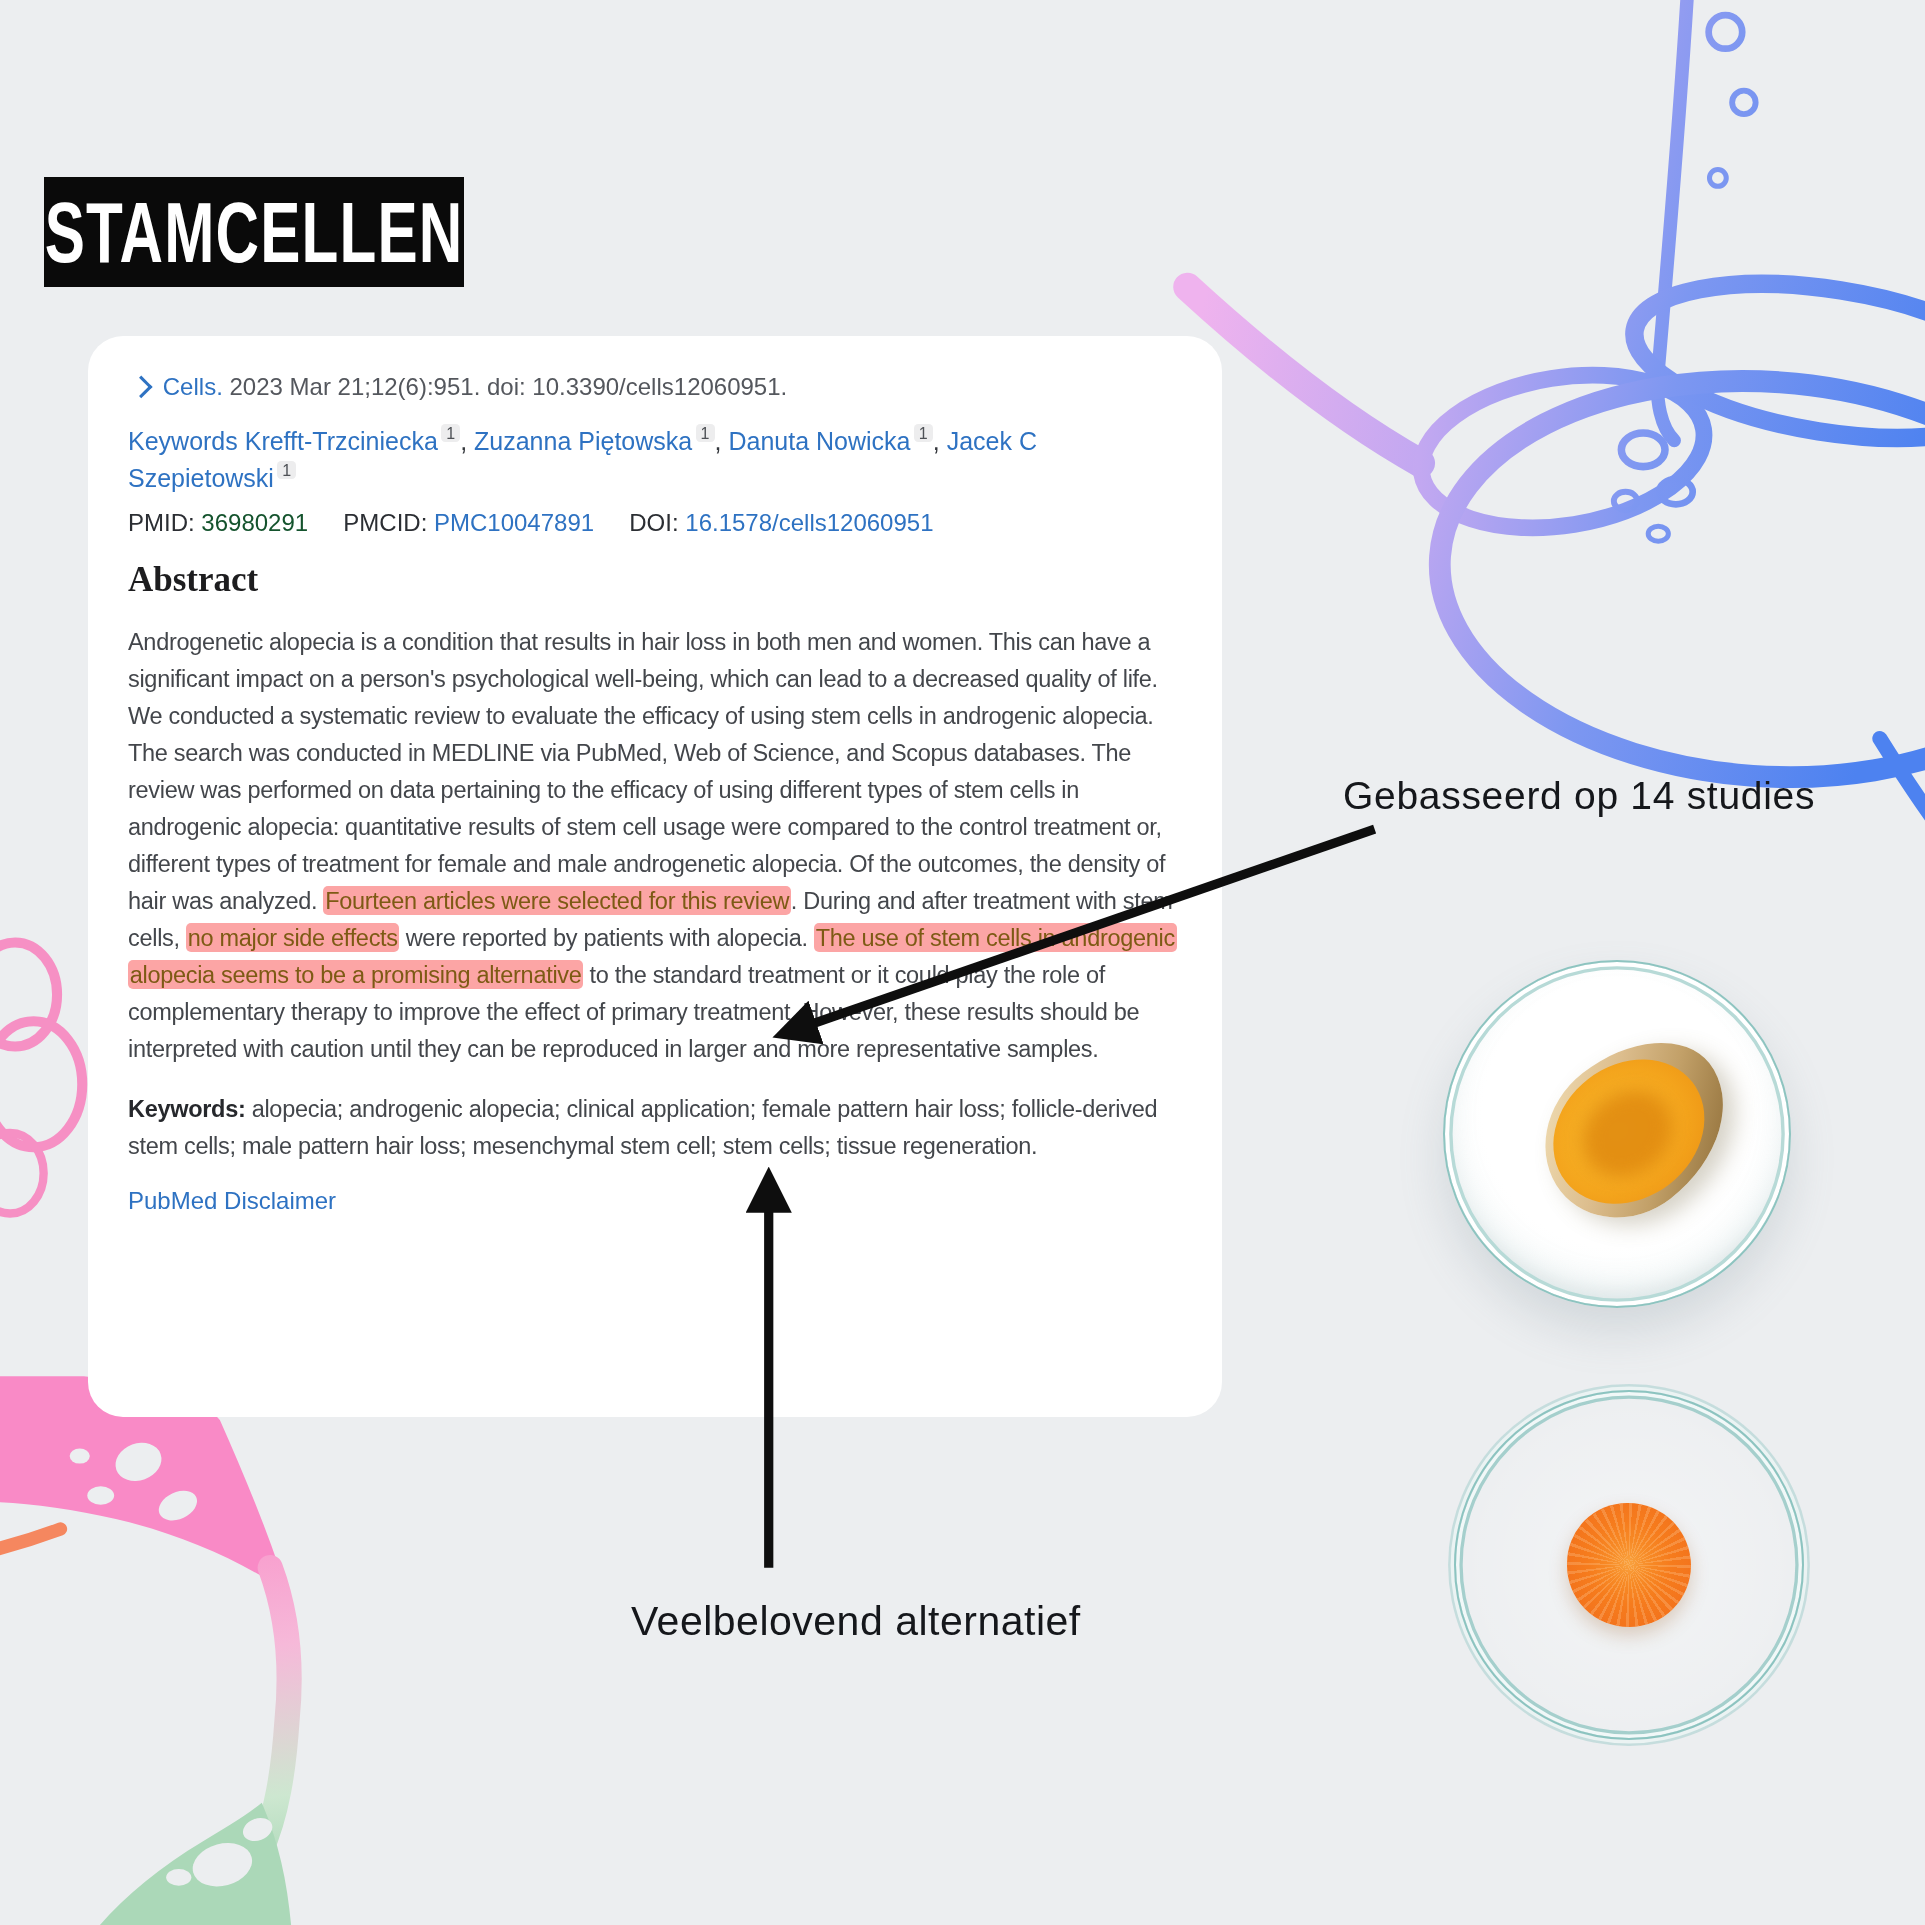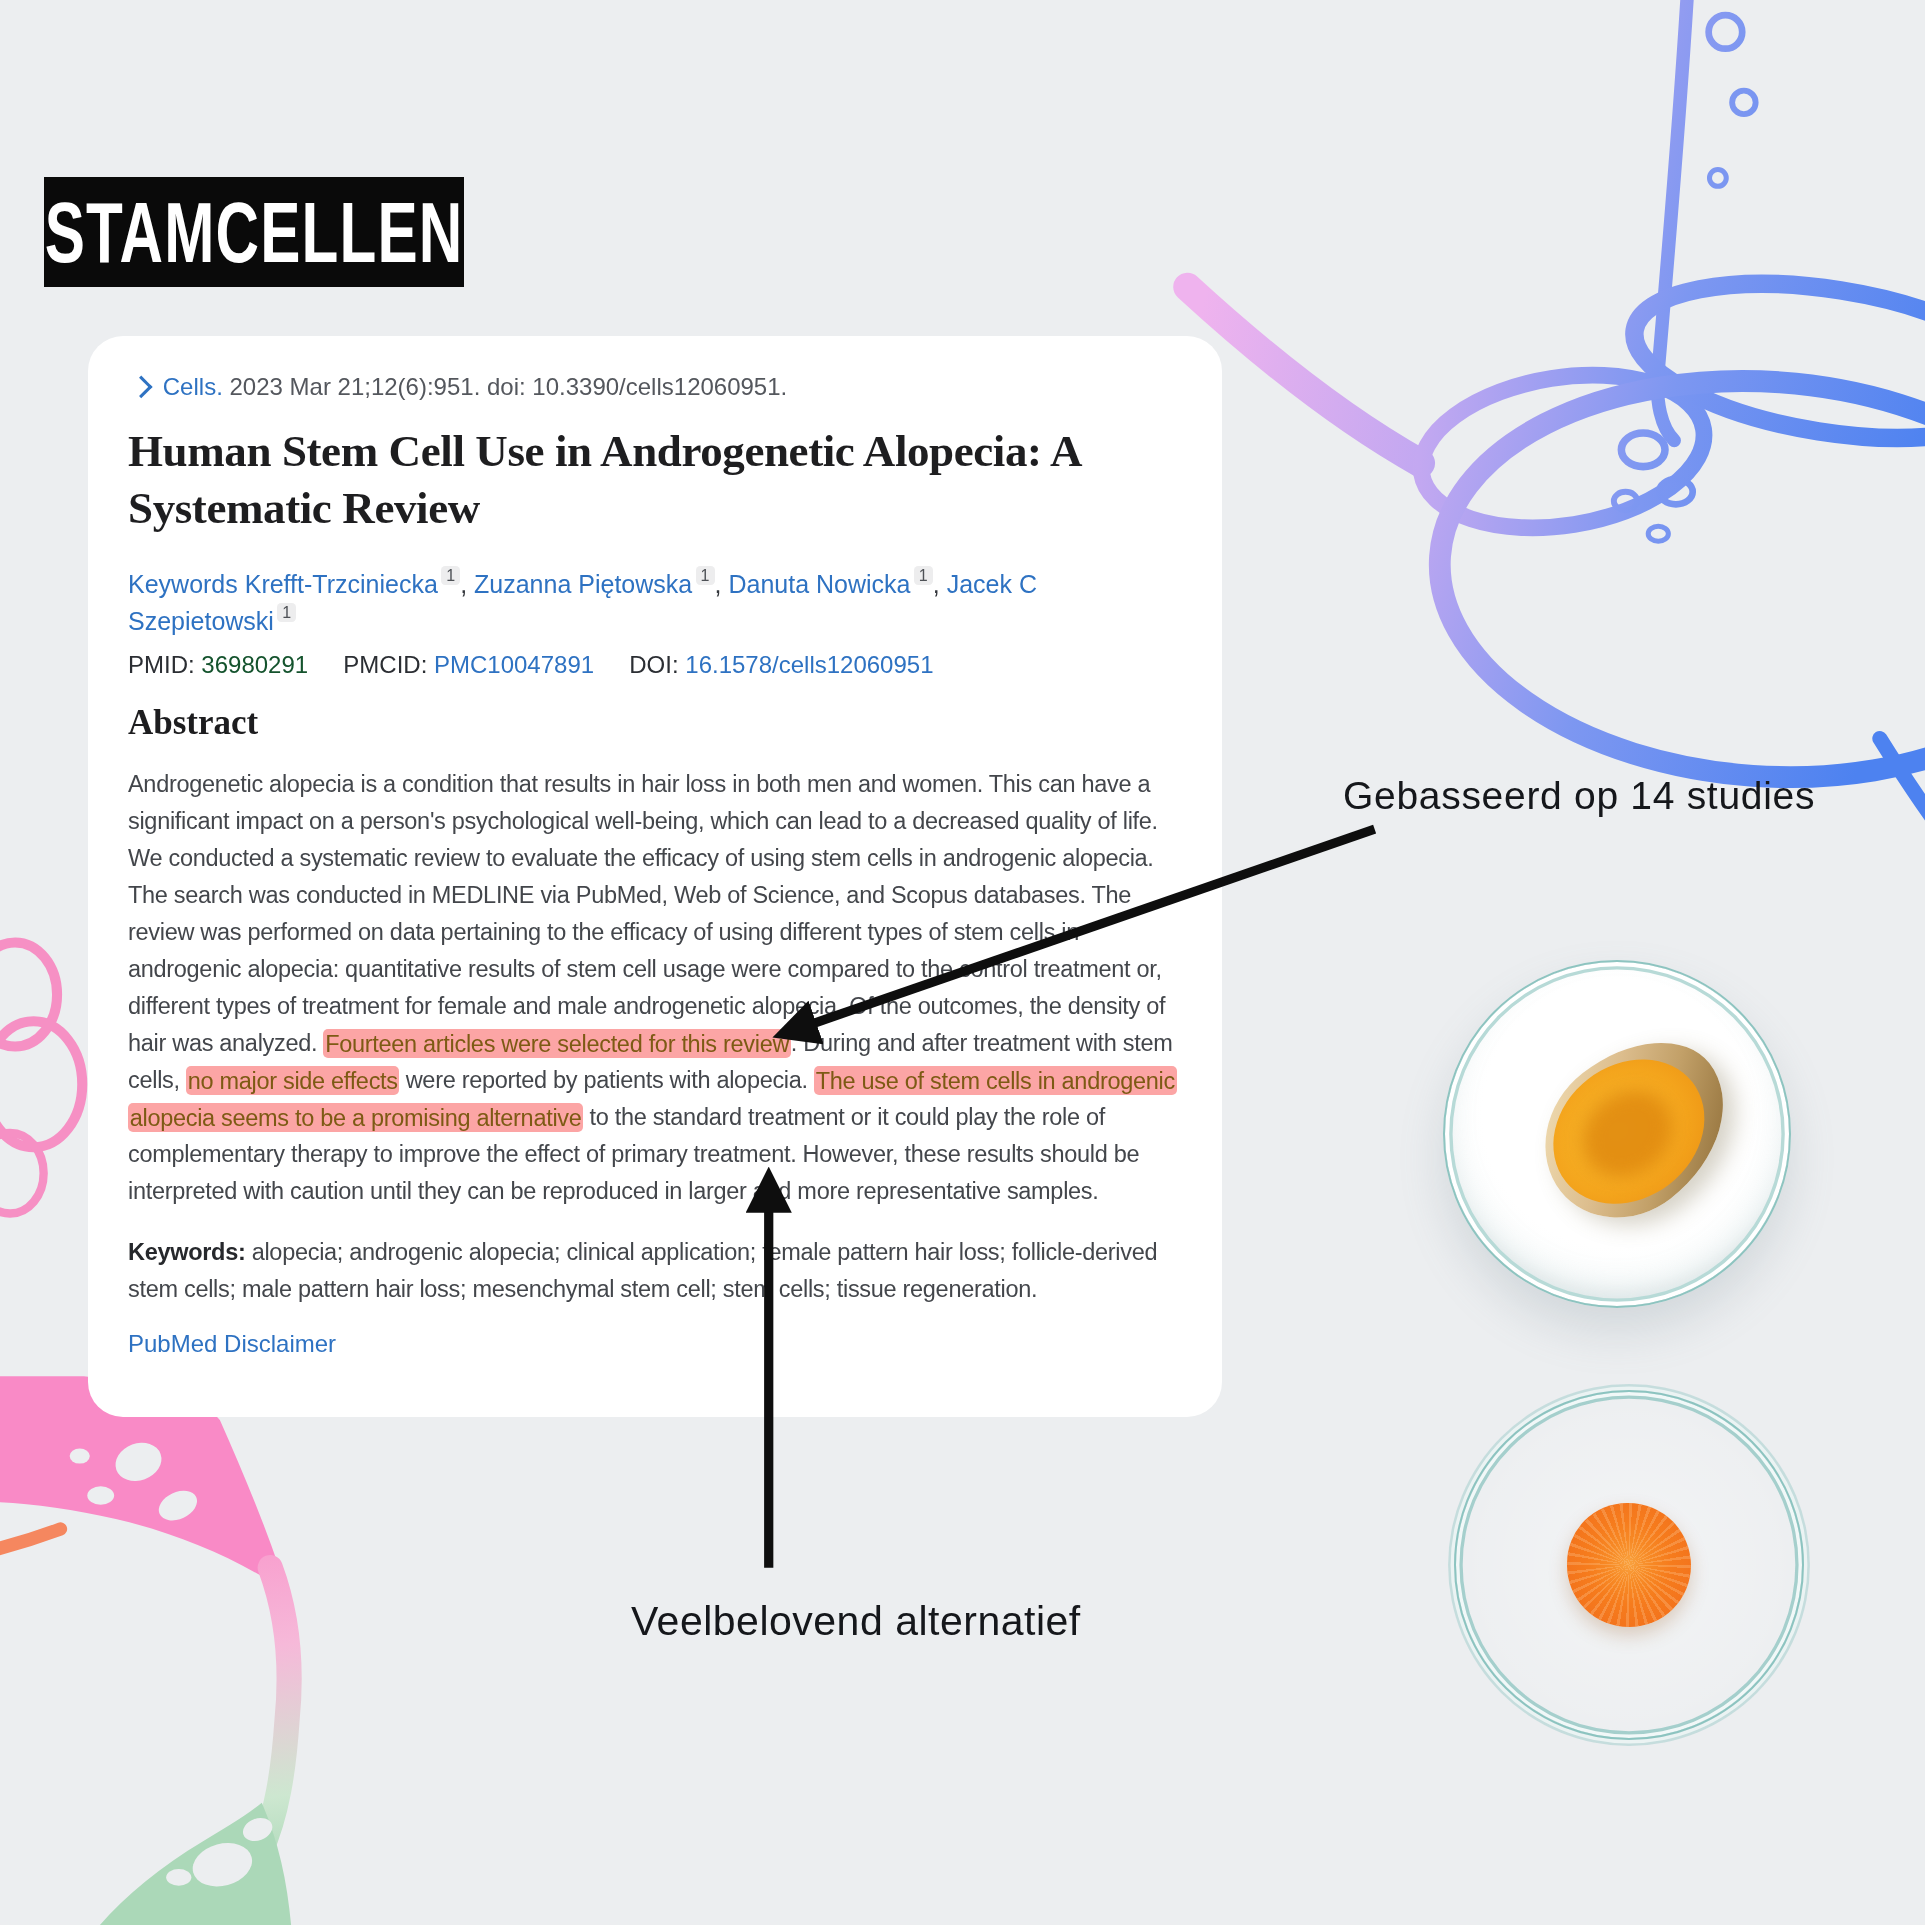--- a/index.html
+++ b/index.html
@@ -146,21 +146,20 @@
   </div>
 
   <div class="abs card">
 
     <div class="cite-row">
       <span class="chev"></span>
       <span class="journal">Cells.</span>
       <span class="cite-rest">2023 Mar 21;12(6):951. doi: 10.3390/cells12060951.</span>
     </div>
 
-    <h1 class="title">Human Stem Cell Use in Androgenetic Alopecia: A Systematic Review</h1>
 
     <div class="authors"><span class="author">Keywords Krefft-Trzciniecka</span><sup class="aff-sup">1</sup>, <span class="author">Zuzanna Piętowska</span><sup class="aff-sup">1</sup>, <span class="author">Danuta Nowicka</span><sup class="aff-sup">1</sup>, <span class="author">Jacek C Szepietowski</span><sup class="aff-sup">1</sup></div>
 
 
     <div class="ids-row">
       <span class="lbl">PMID:</span>
       <span class="val">36980291</span>
       <span class="lbl">PMCID:</span>
       <span class="link">PMC10047891</span>
       <span class="lbl">DOI:</span>

